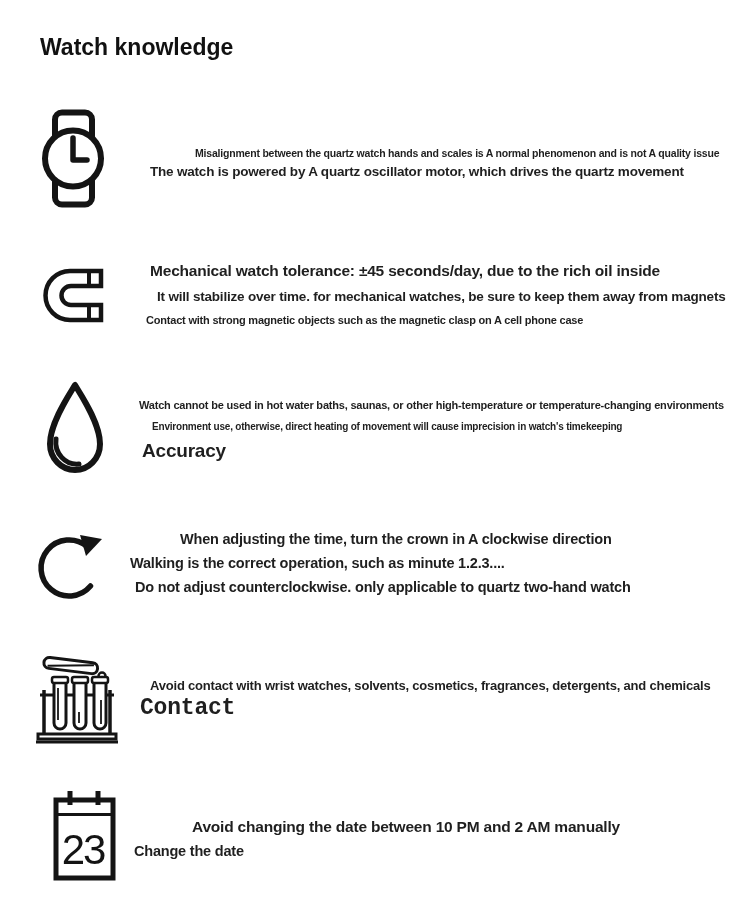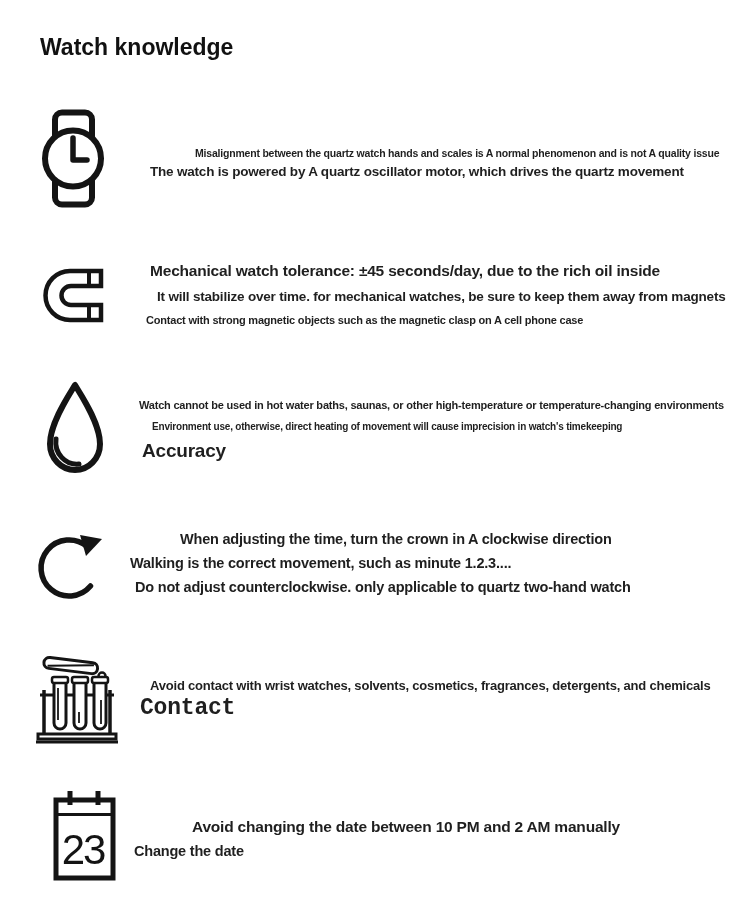--- a/index.html
+++ b/index.html
@@ -93,21 +93,21 @@
 
   
   <section>
     <span class="icon icon-rotate">
       <svg width="70" height="80" viewBox="0 0 70 80" fill="none">
         <path d="M54.5 62 A28 28 0 1 1 51 22.5" fill="none" stroke="#141414" stroke-width="5.5" stroke-linecap="round"></path>
         <polygon points="44,11 66,15 50,32" fill="#141414"></polygon>
       </svg>
     </span>
     <div class="line s4l1">When adjusting the time, turn the crown in A clockwise direction</div>
-    <div class="line s4l2">Walking is the correct movement, such as minute 1.2.3....</div>
+    <div class="line s4l2">Walking is the correct operation, such as minute 1.2.3....</div>
     <div class="line s4l3">Do not adjust counterclockwise. only applicable to quartz two-hand watch</div>
   </section>
 
   
   <section>
     <span class="icon icon-chem">
       <svg width="82" height="94" viewBox="0 0 82 94" fill="none">
         <g transform="rotate(7 10 12)">
           <rect x="8" y="7" width="54" height="11" rx="5.5" fill="#fff" stroke="#141414" stroke-width="3"></rect>
           <path d="M12 15.5 L58 9.5" stroke="#141414" stroke-width="2"></path>

